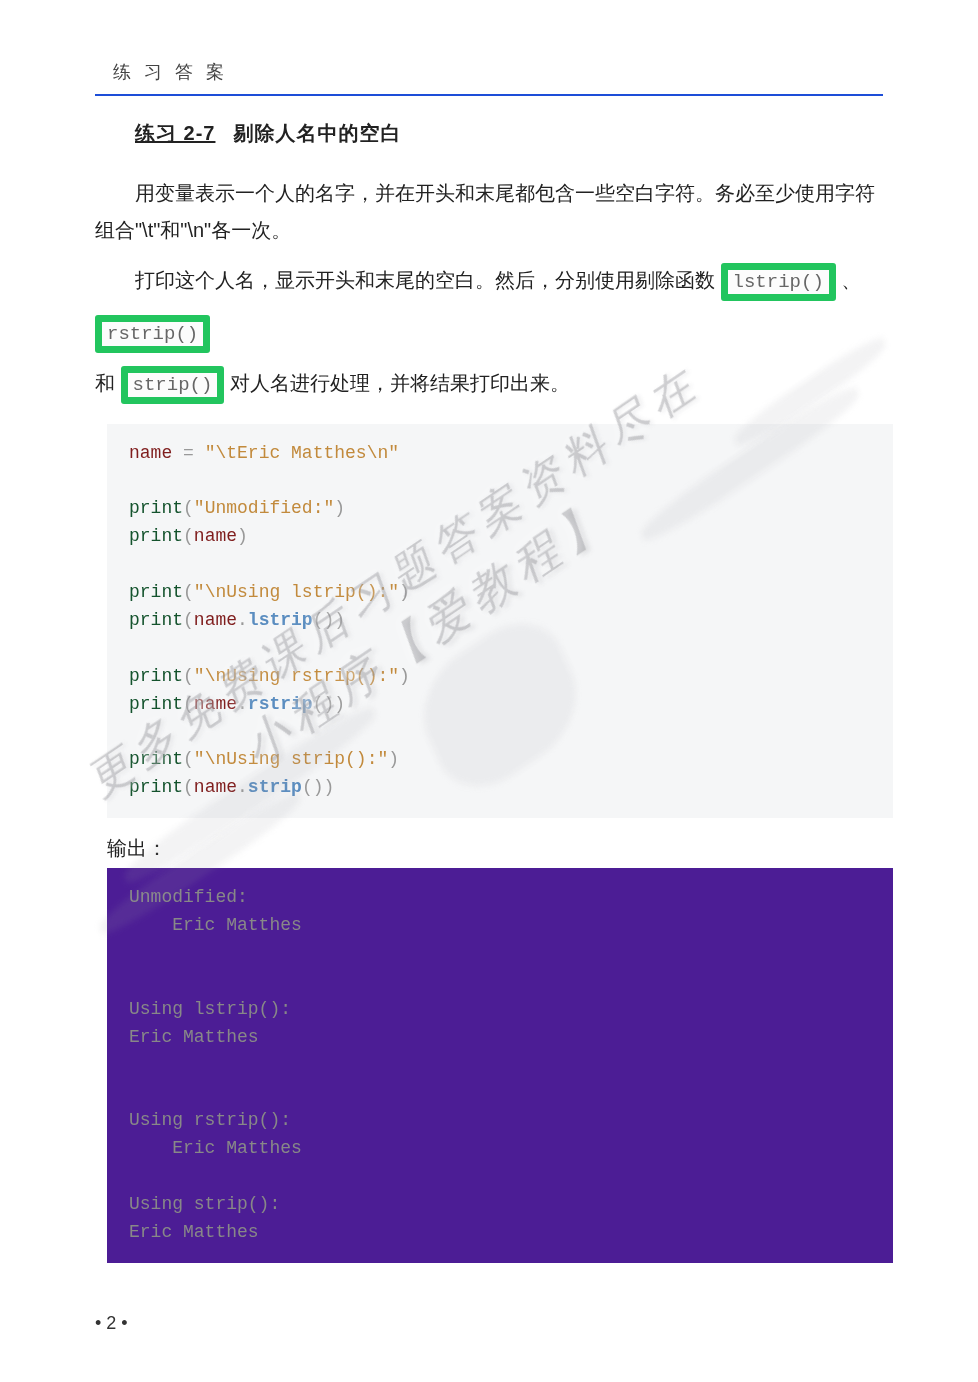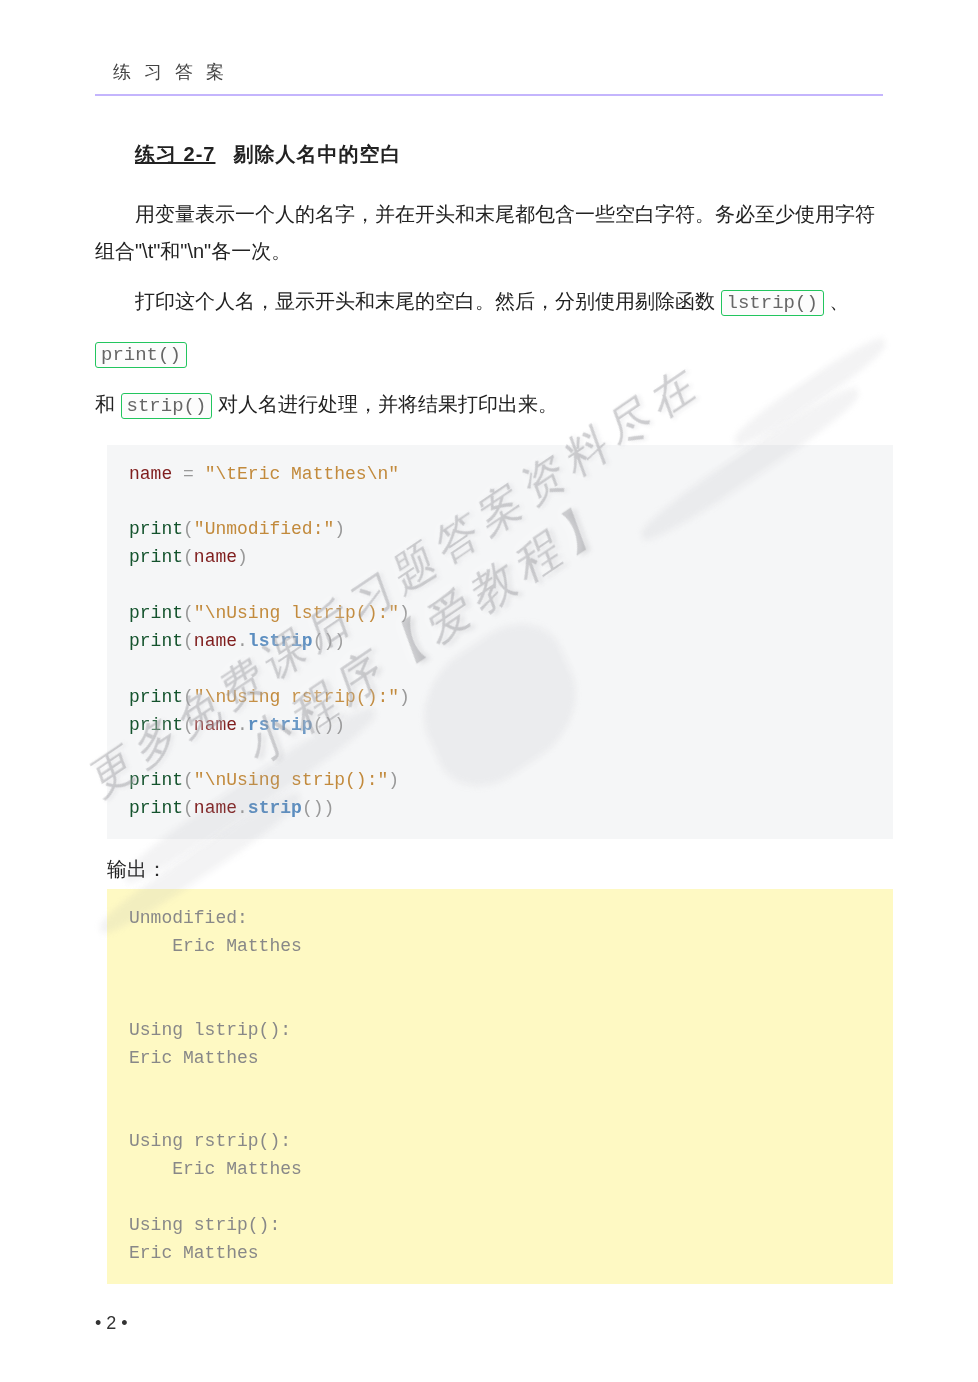--- a/index.html
+++ b/index.html
@@ -14,22 +14,22 @@
   .page {
     padding: 60px 95px 40px 95px;
     position: relative;
   }
   .header {
     font-size: 18px;
     color: #444;
     letter-spacing: 4px;
     padding-left: 18px;
     padding-bottom: 10px;
-    border-bottom: 2px solid #c4b5fd;
-    margin-bottom: 45px;
+    border-bottom: 2px solid #1d4ed8;
+    margin-bottom: 24px;
   }
   .exercise-title {
     font-size: 20px;
     font-weight: bold;
     color: #222;
     margin-left: 40px;
     margin-bottom: 28px;
     letter-spacing: 1px;
   }
   .exercise-num { margin-right: 18px; text-decoration: underline; }
@@ -49,21 +49,21 @@
   .para3 {
     font-size: 20px;
     line-height: 2.5;
     color: #222;
     text-indent: 0;
   }
   .inline-code {
     font-family: Consolas, "Courier New", monospace;
     font-size: 19px;
     background: #fcfcfc;
-    border: 1px solid #22c55e;
+    border: 7px solid #22c55e;
     border-radius: 3px;
     padding: 1px 5px;
     color: #666;
   }
   .code-block {
     background: #f5f6f7;
     padding: 16px 22px;
     font-family: Consolas, "Courier New", monospace;
     font-size: 18px;
     line-height: 1.55;
@@ -81,21 +81,21 @@
   .fn { color: #5a8dc0; font-weight: bold; }
   .punc { color: #999; }
   .output-label {
     font-size: 20px;
     color: #222;
     margin-left: 12px;
     margin-bottom: 6px;
     margin-top: 17px;
   }
   .output-block {
-    background: #fef9c3;
+    background: #4c1d95;
     padding: 16px 22px;
     font-family: Consolas, "Courier New", monospace;
     font-size: 18px;
     line-height: 1.55;
     color: #888;
     white-space: pre;
     margin-left: 12px;
     margin-right: -10px;
   }
   .page-number {
@@ -144,21 +144,21 @@
 <div class="page">
 
   <div class="header">练 习 答 案</div>
 
   <div class="exercise-title">
     <span class="exercise-num">练习 2-7</span><span>剔除人名中的空白</span>
   </div>
 
   <p class="para">用变量表示一个人的名字，并在开头和末尾都包含一些空白字符。务必至少使用字符组合"\t"和"\n"各一次。</p>
 
-  <p class="para2"><span>打印这个人名，显示开头和末尾的空白。然后，分别使用剔除函数 </span><span class="inline-code">lstrip()</span><span> 、</span><span class="inline-code">print()</span></p>
+  <p class="para2"><span>打印这个人名，显示开头和末尾的空白。然后，分别使用剔除函数 </span><span class="inline-code">lstrip()</span><span> 、</span><span class="inline-code">rstrip()</span></p>
 
   <p class="para3"><span>和 </span><span class="inline-code">strip()</span><span> 对人名进行处理，并将结果打印出来。</span></p>
 
   <div class="code-block"><span class="id">name</span><span class="punc"> = </span><span class="str">"</span><span class="esc">\t</span><span class="str">Eric Matthes</span><span class="esc">\n</span><span class="str">"</span>
 
 <span class="kw">print</span><span class="punc">(</span><span class="str">"Unmodified:"</span><span class="punc">)</span>
 <span class="kw">print</span><span class="punc">(</span><span class="id">name</span><span class="punc">)</span>
 
 <span class="kw">print</span><span class="punc">(</span><span class="str">"</span><span class="esc">\n</span><span class="str">Using lstrip():</span><span class="str">"</span><span class="punc">)</span>
 <span class="kw">print</span><span class="punc">(</span><span class="id">name</span><span class="punc">.</span><span class="fn">lstrip</span><span class="punc">(</span><span class="punc">)</span><span class="punc">)</span>

